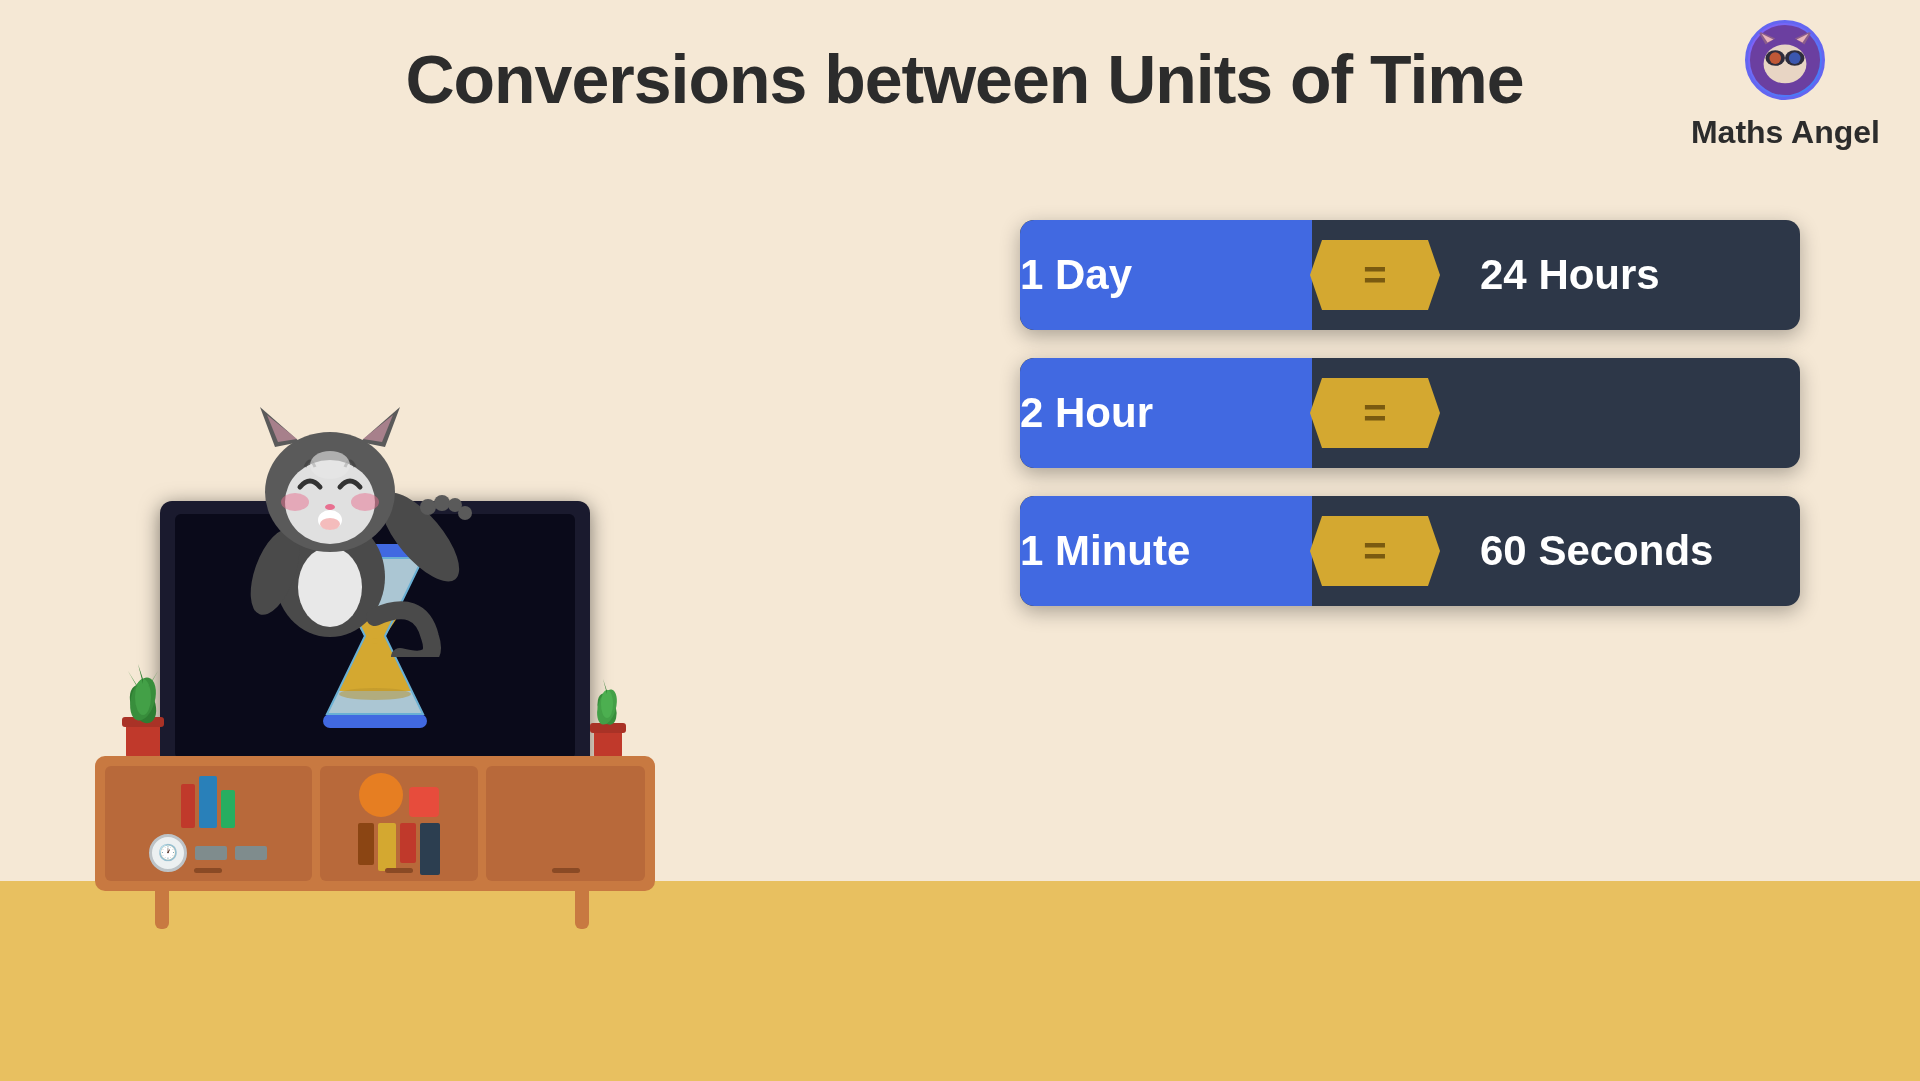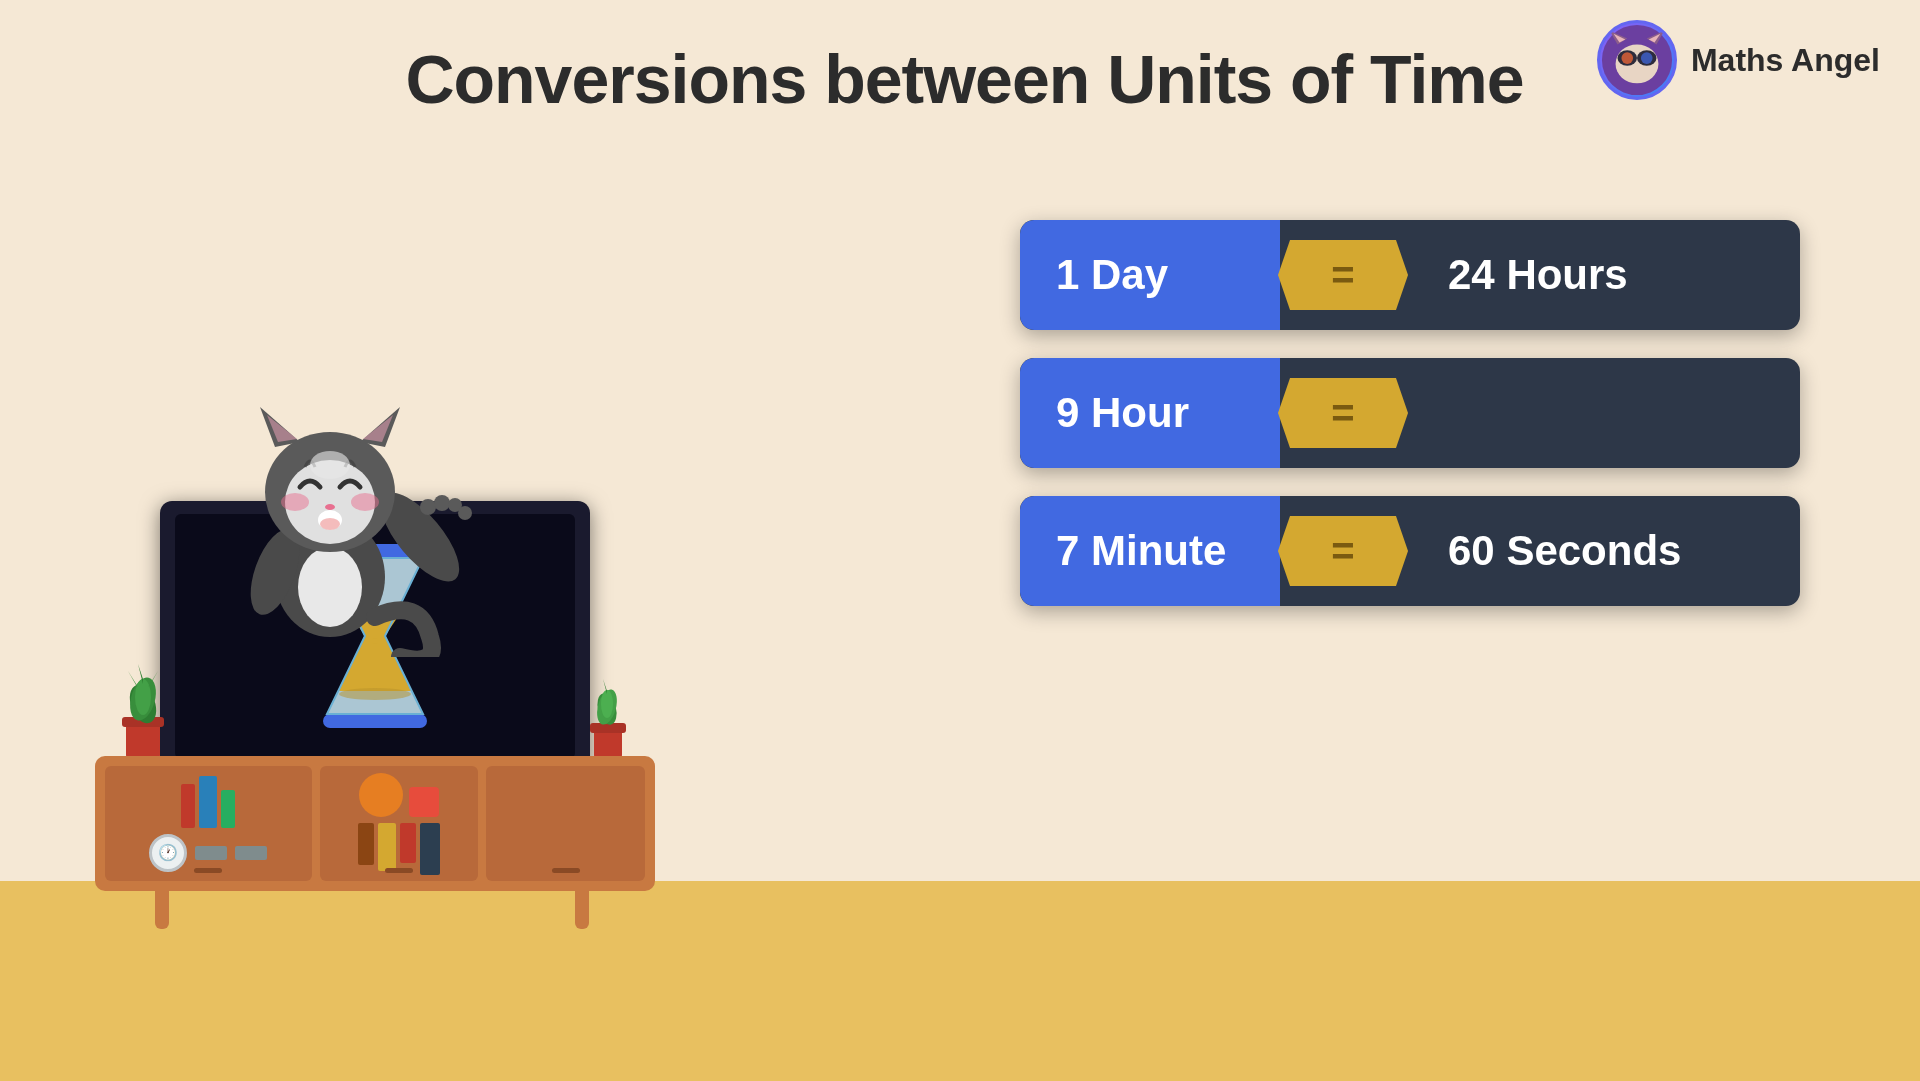--- a/index.html
+++ b/index.html
@@ -41,20 +41,21 @@
     }
 
     
     .brand {
       position: absolute;
       top: 20px;
       right: 40px;
       display: flex;
       align-items: center;
       gap: 14px;
+      flex-direction: column;
     }
 
     .brand-avatar {
       width: 80px;
       height: 80px;
       border-radius: 50%;
       background: linear-gradient(135deg, #8b5cf6, #3b82f6);
       border: 3px solid #6366f1;
       display: flex;
       align-items: center;
@@ -86,25 +87,24 @@
       border-radius: 14px;
       background-color: #2d3748;
       display: flex;
       align-items: center;
       overflow: hidden;
       box-shadow: 0 6px 20px rgba(0,0,0,0.3);
     }
 
     .card-left {
       background-color: #4169e1;
-      width: 260px;
+      width: 292px;
       height: 100%;
       display: flex;
       align-items: center;
-      padding-left: 36px;
       border-radius: 14px 0 0 14px;
       flex-shrink: 0;
     }
 
     .card-left-text {
       font-size: 42px;
       font-weight: 700;
       color: white;
     }
 
@@ -208,30 +208,30 @@
     <div class="equals-ribbon">
       <span class="equals-sign">=</span>
     </div>
     <div class="card-right">
       <span class="card-right-text">24 Hours</span>
     </div>
   </div>
 
   <div class="conversion-card">
     <div class="card-left">
-      <span class="card-left-text">9 Hour</span>
+      <span class="card-left-text">2 Hour</span>
     </div>
     <div class="equals-ribbon">
       <span class="equals-sign">=</span>
     </div>
   </div>
 
   <div class="conversion-card">
     <div class="card-left">
-      <span class="card-left-text">7 Minute</span>
+      <span class="card-left-text">1 Minute</span>
     </div>
     <div class="equals-ribbon">
       <span class="equals-sign">=</span>
     </div>
     <div class="card-right">
       <span class="card-right-text">60 Seconds</span>
     </div>
   </div>
 
 </div>

